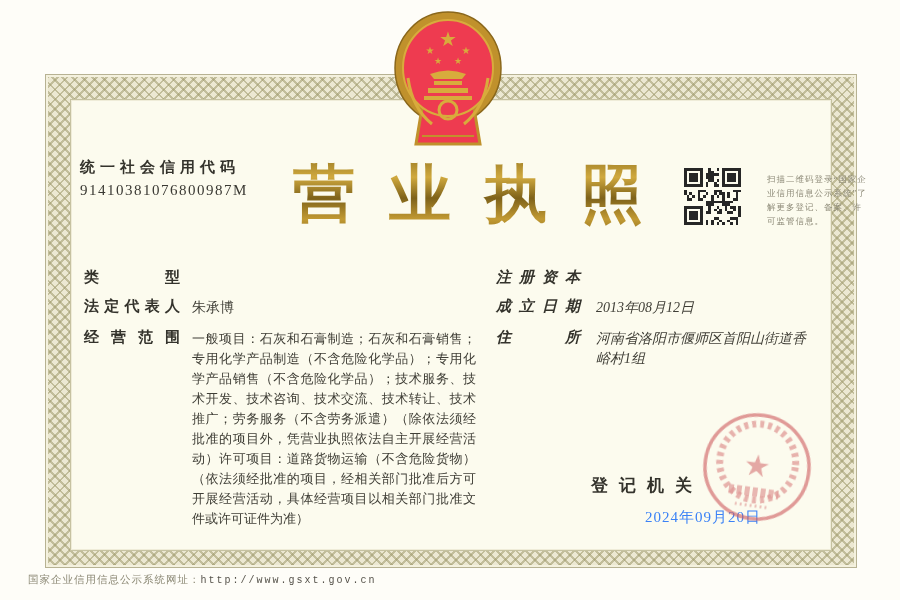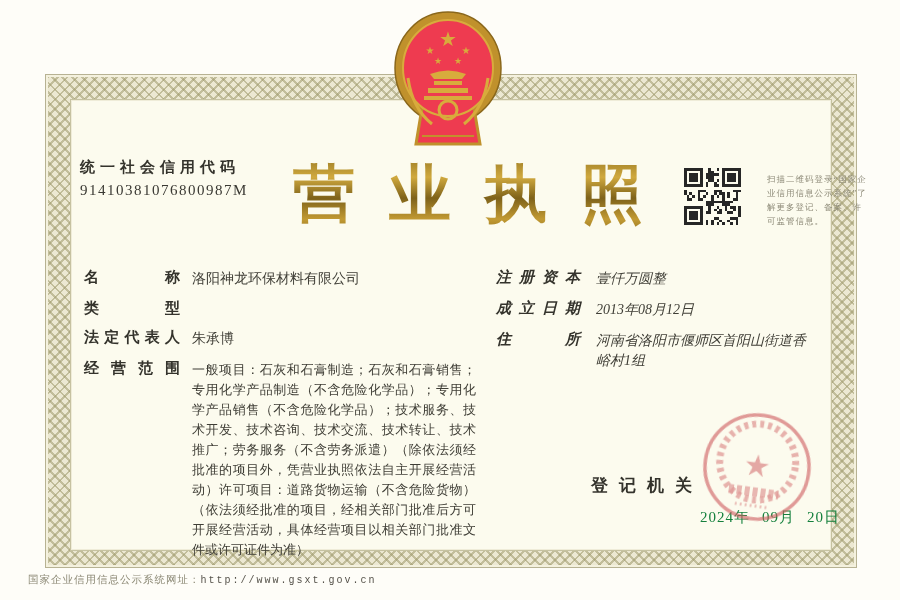--- a/index.html
+++ b/index.html
@@ -71,22 +71,22 @@
   
   .authority{
     position:absolute;left:591px;top:474px;z-index:4;
     font-family:"Liberation Sans", sans-serif;font-weight:bold;
     font-size:17px;letter-spacing:11px;color:#34332c;white-space:nowrap;
   }
   .seal{position:absolute;left:700px;top:410px;width:114px;height:114px;z-index:5;
         opacity:.62;filter:blur(.3px);transform:rotate(8deg);}
   .issue-date{
     position:absolute;left:645px;top:508px;width:195px;z-index:4;
-    display:flex;justify-content:flex-end;
-    font-size:15px;color:#15803d;letter-spacing:1px;gap:12px;
+    display:flex;justify-content:flex-start;
+    font-size:15px;color:#3b82f6;letter-spacing:1px;
   }
   
   .footer-left{
     position:absolute;left:28px;top:573px;z-index:3;
     font-size:10.5px;color:#8b8874;letter-spacing:1px;
   }
   .footer-left .url{
     font-family:"Liberation Mono", monospace;font-size:10px;color:#55524a;letter-spacing:2px;
   }
   .footer-right{
@@ -248,40 +248,35 @@
       <rect x="16" y="2" width="3" height="3" fill="#262626"></rect>
       <rect x="0" y="14" width="7" height="7" fill="#262626"></rect>
       <rect x="1" y="15" width="5" height="5" fill="#fcfbee"></rect>
       <rect x="2" y="16" width="3" height="3" fill="#262626"></rect>
     </svg>
   <div class="qr-caption">扫描二维码登录“国家企业信用信息公示系统”了解更多登记、备案、许可监管信息。</div>
 </div>
 
 <div class="col col-left">
   <div class="frow">
-    <span class="flabel">名称</span>
-    <span class="fvalue">洛阳神龙环保材料有限公司</span>
-  </div>
-  <div class="frow">
     <span class="flabel">类型</span>
   </div>
   <div class="frow">
     <span class="flabel">法定代表人</span>
     <span class="fvalue">朱承博</span>
   </div>
   <div class="frow">
     <span class="flabel">经营范围</span>
     <span class="fvalue scope">一般项目：石灰和石膏制造；石灰和石膏销售；专用化学产品制造（不含危险化学品）；专用化学产品销售（不含危险化学品）；技术服务、技术开发、技术咨询、技术交流、技术转让、技术推广；劳务服务（不含劳务派遣）（除依法须经批准的项目外，凭营业执照依法自主开展经营活动）许可项目：道路货物运输（不含危险货物）（依法须经批准的项目，经相关部门批准后方可开展经营活动，具体经营项目以相关部门批准文件或许可证件为准）</span>
   </div>
 </div>
 
 <div class="col col-right">
   <div class="frow">
     <span class="flabel">注册资本</span>
-    <span class="fvalue">壹仟万圆整</span>
   </div>
   <div class="frow">
     <span class="flabel">成立日期</span>
     <span class="fvalue">2013年08月12日</span>
   </div>
   <div class="frow">
     <span class="flabel">住所</span>
     <span class="fvalue">河南省洛阳市偃师区首阳山街道香峪村1组</span>
   </div>
 </div>

